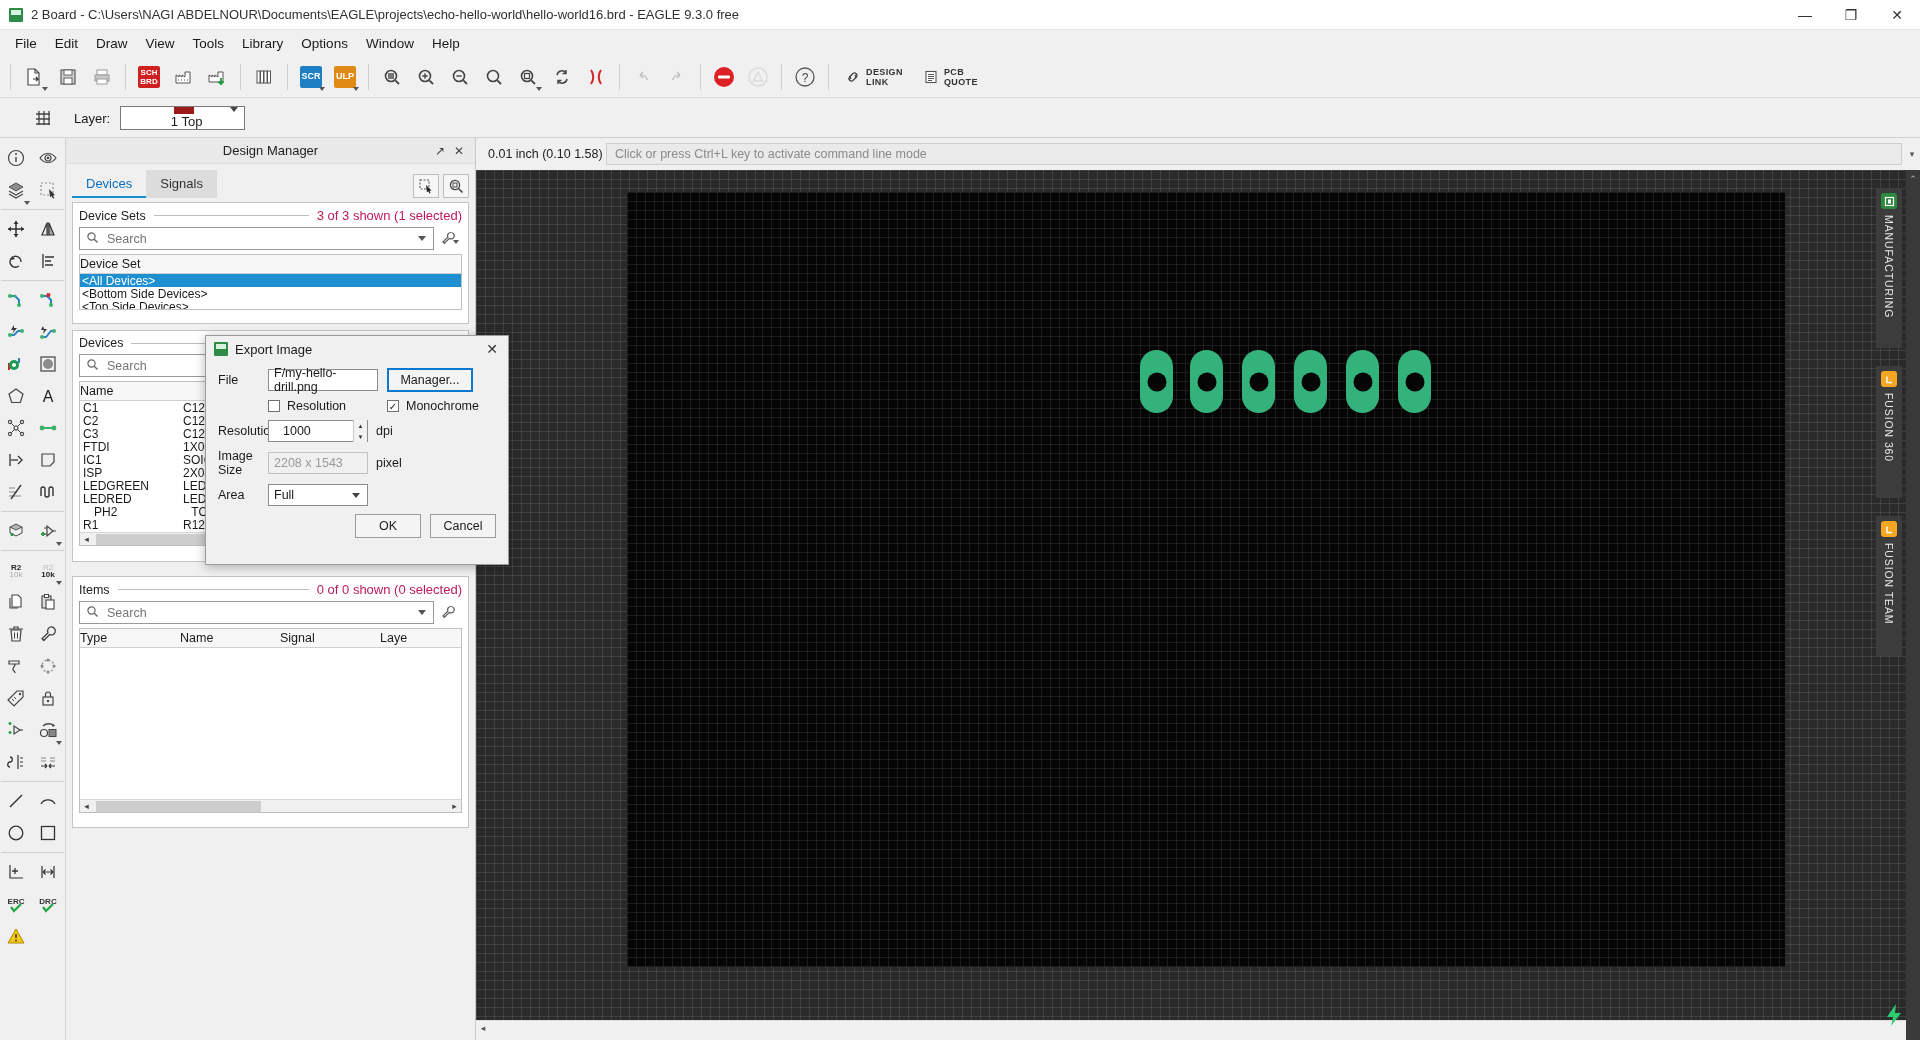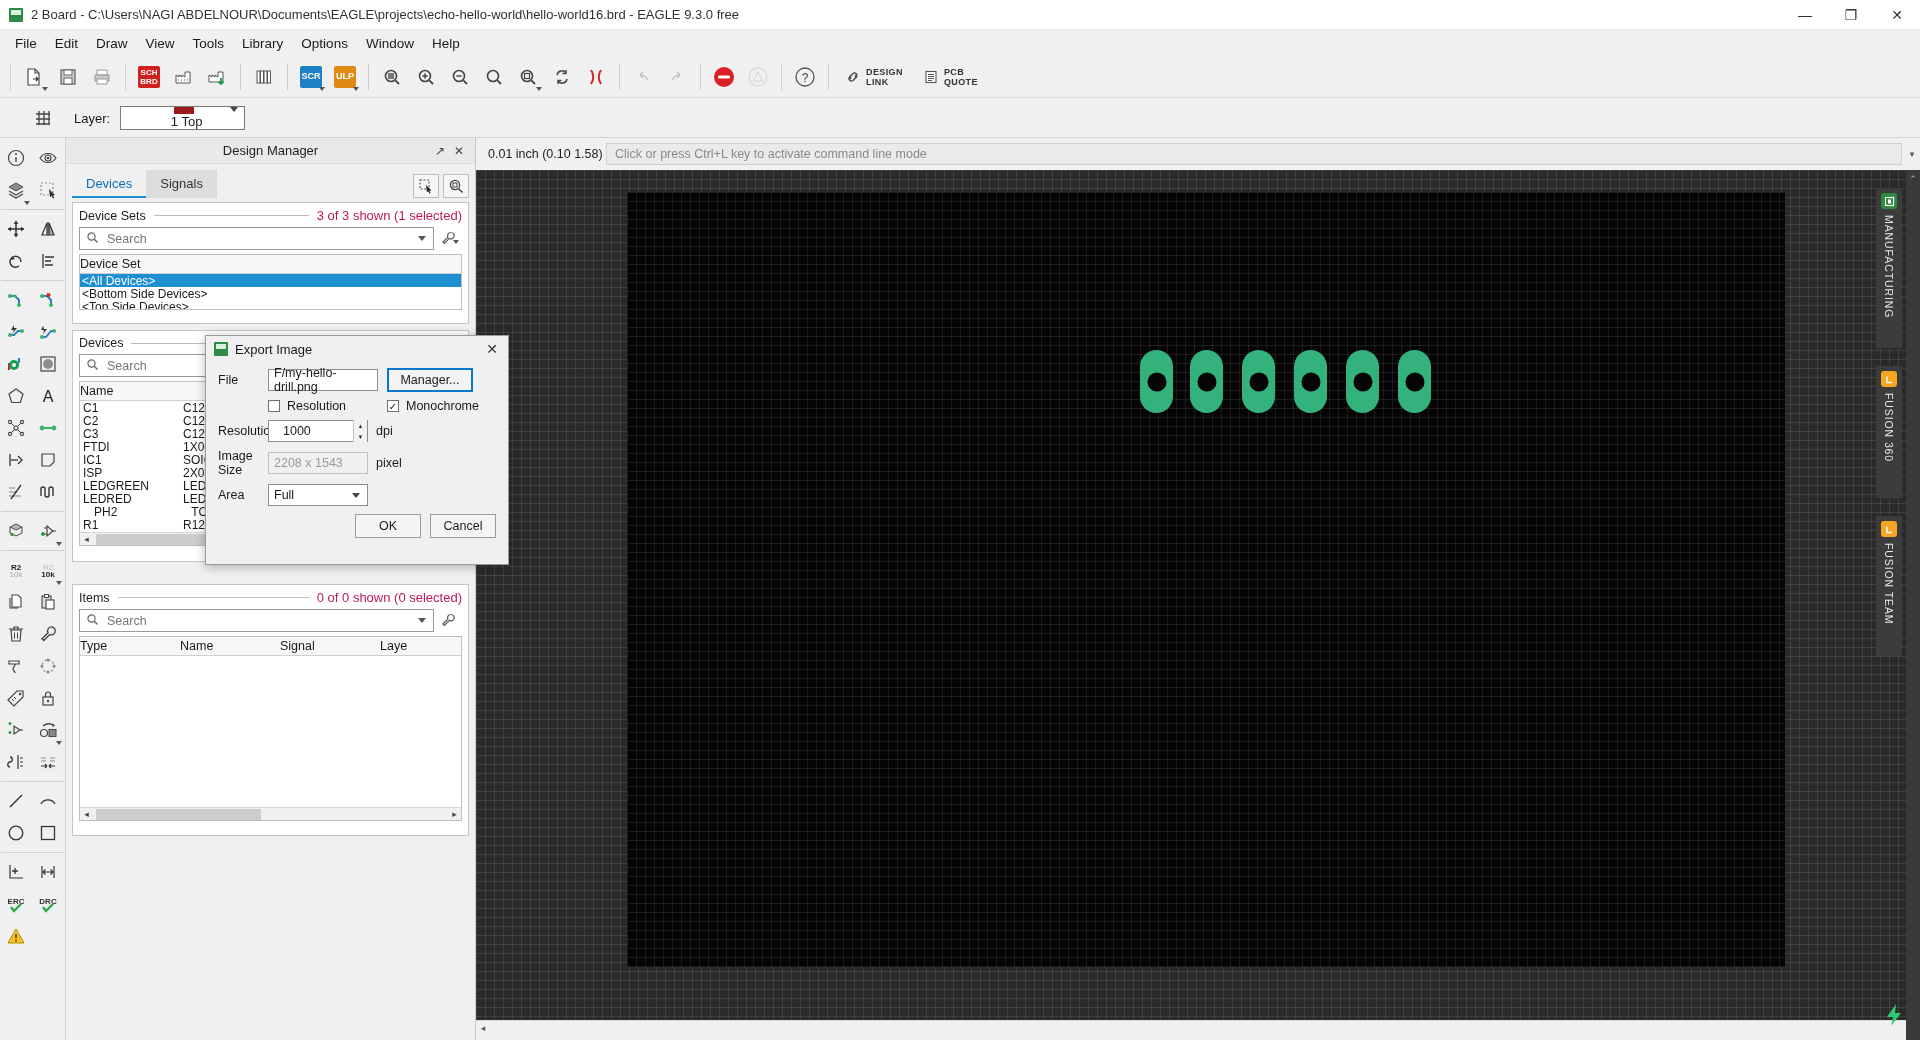--- a/index.html
+++ b/index.html
@@ -922,21 +922,21 @@
             <div class="ar" style="bottom:2px;">▾</div>
           </div>
           <div class="hscroll" style="position:absolute;left:0;right:0;bottom:0;">
             <div class="ar">◂</div>
             <div class="thumb" style="left:16px;width:165px;"></div>
             <div class="ar" style="position:absolute;right:0;">▸</div>
           </div>
         </div>
       </div>
 
-      <div class="panel-box" style="height:252px; margin-top:22px;">
+      <div class="panel-box" style="height:252px; margin-top:14px;">
         <div class="grp-hdr">
           <span>Items</span>
           <span class="line"></span>
           <span class="cnt">0 of 0 shown (0 selected)</span>
         </div>
         <div class="searchrow">
           <div class="searchbox">
             <span class="mag">
               <svg width="13" height="13" viewBox="0 0 13 13">
                   <circle cx="5.5" cy="5.5" r="3.6" fill="none" stroke="#666" stroke-width="1.2"></circle>

